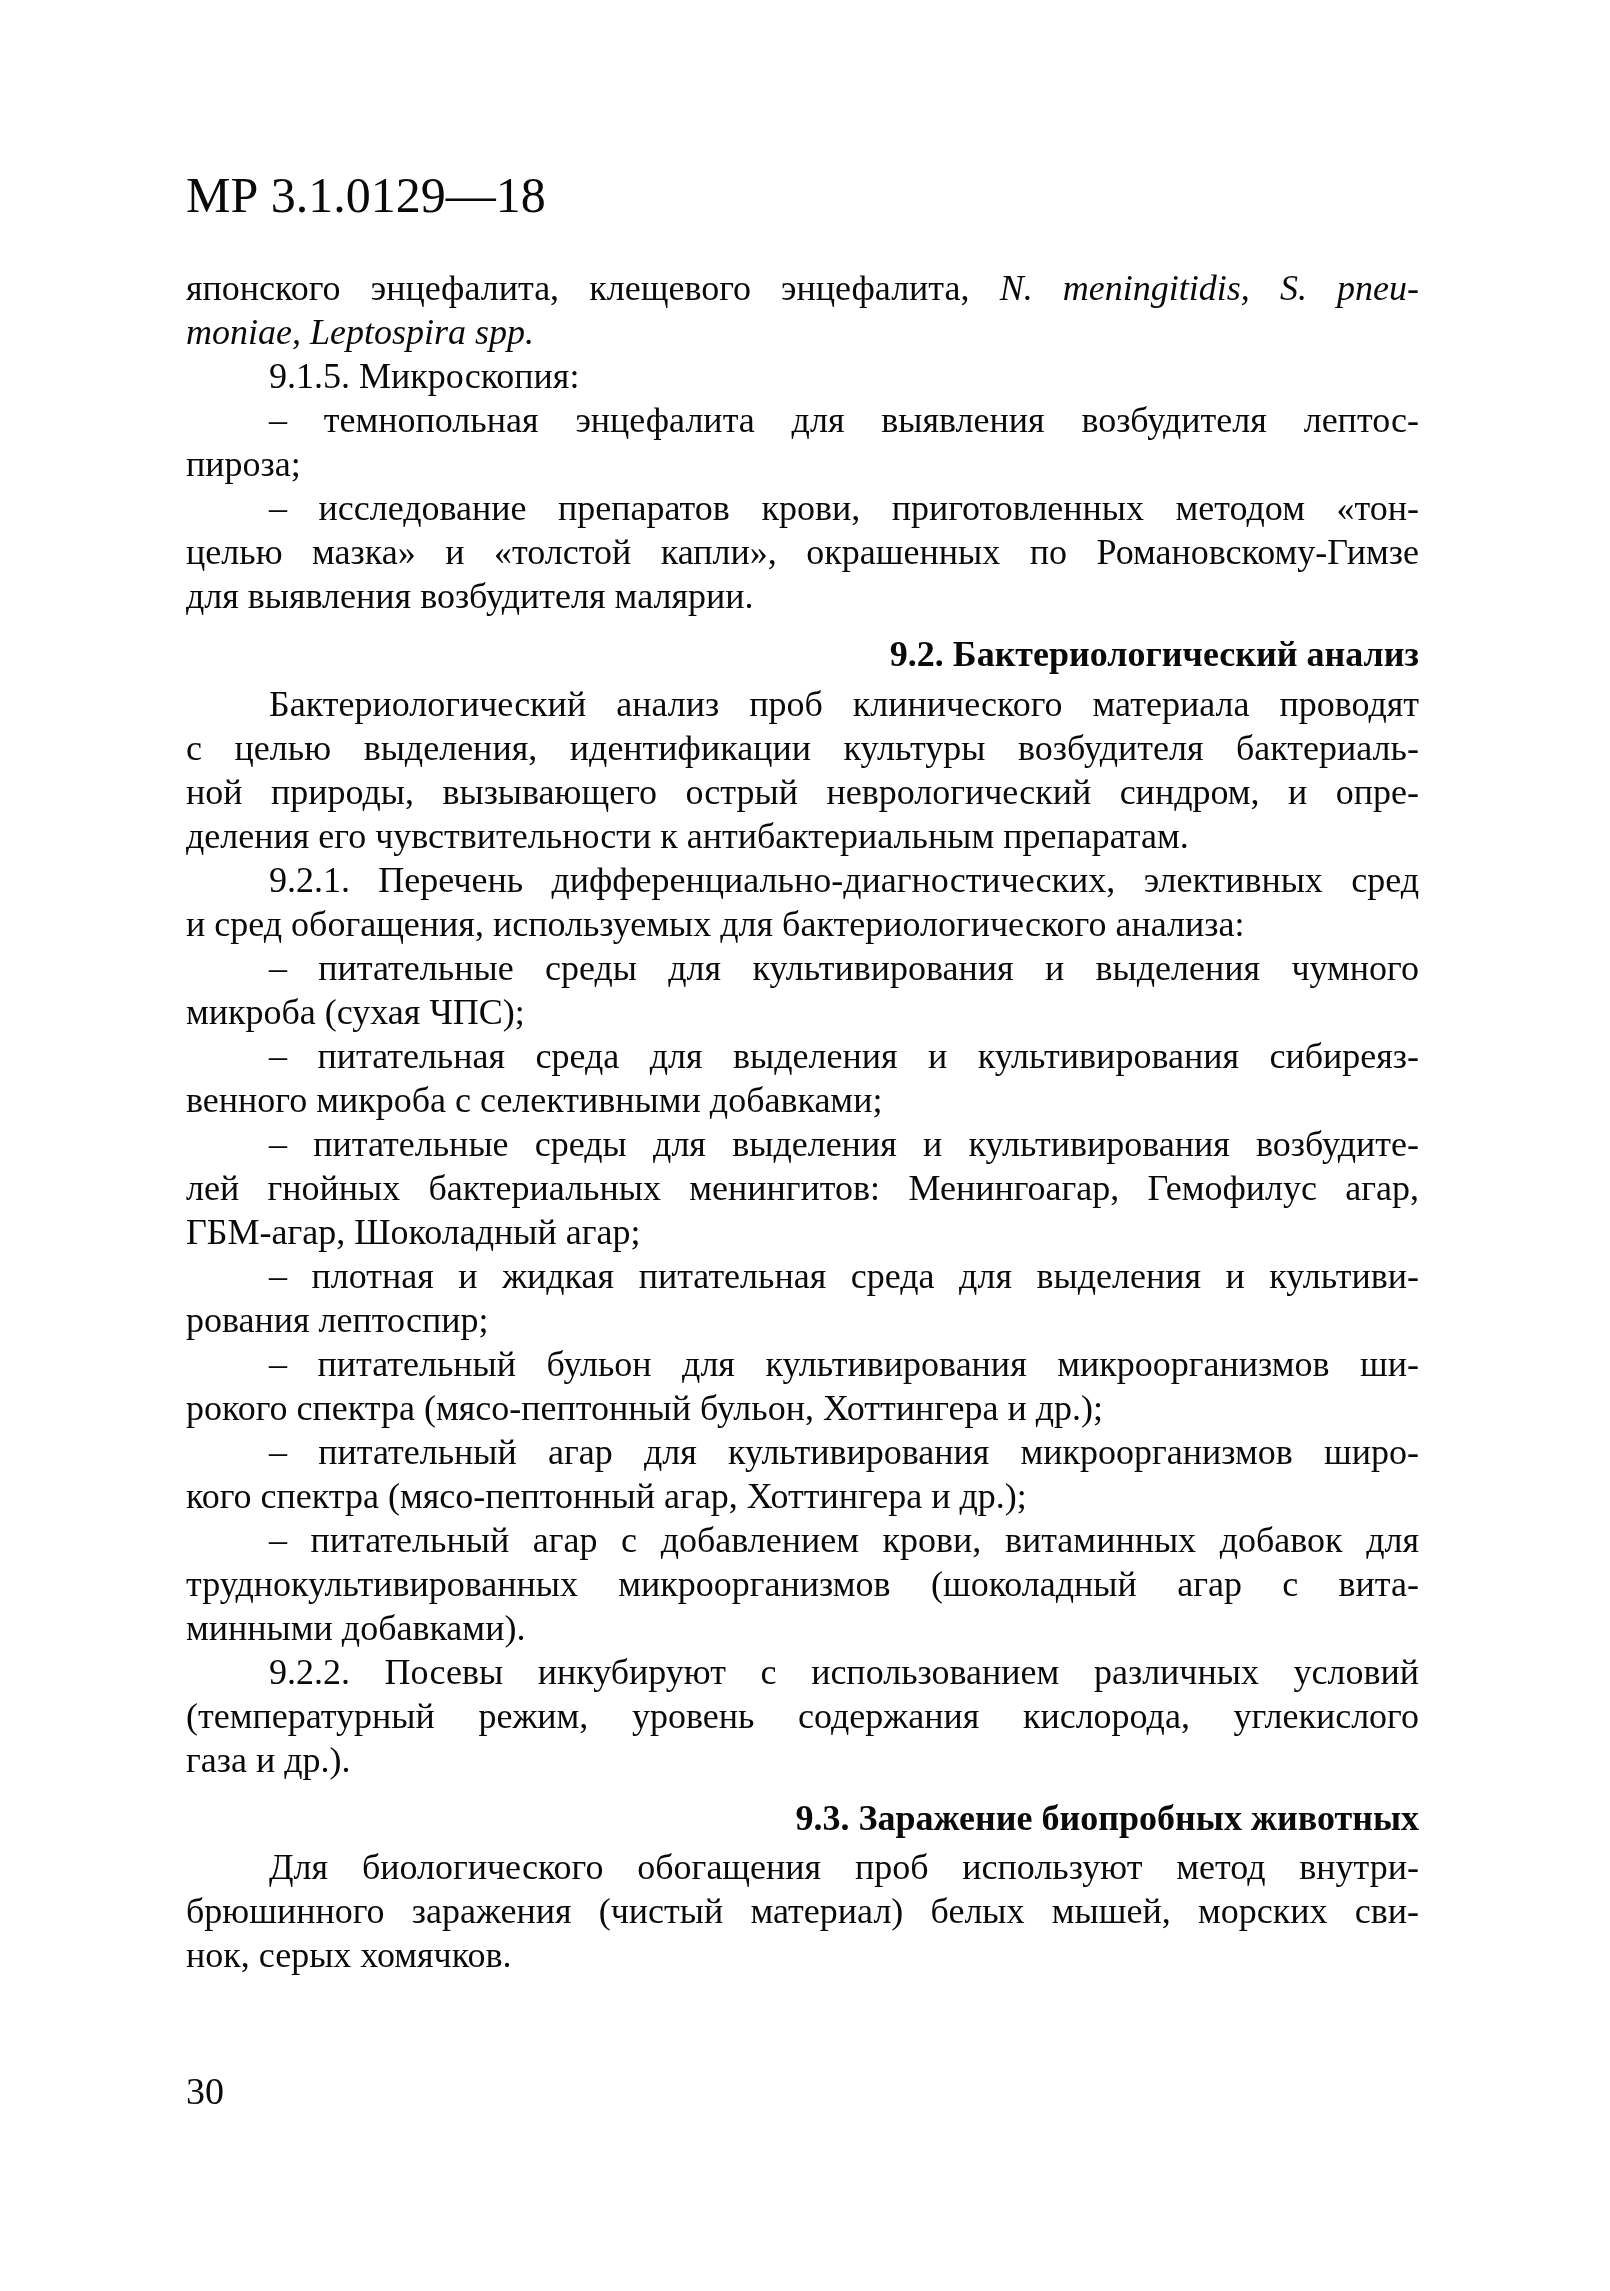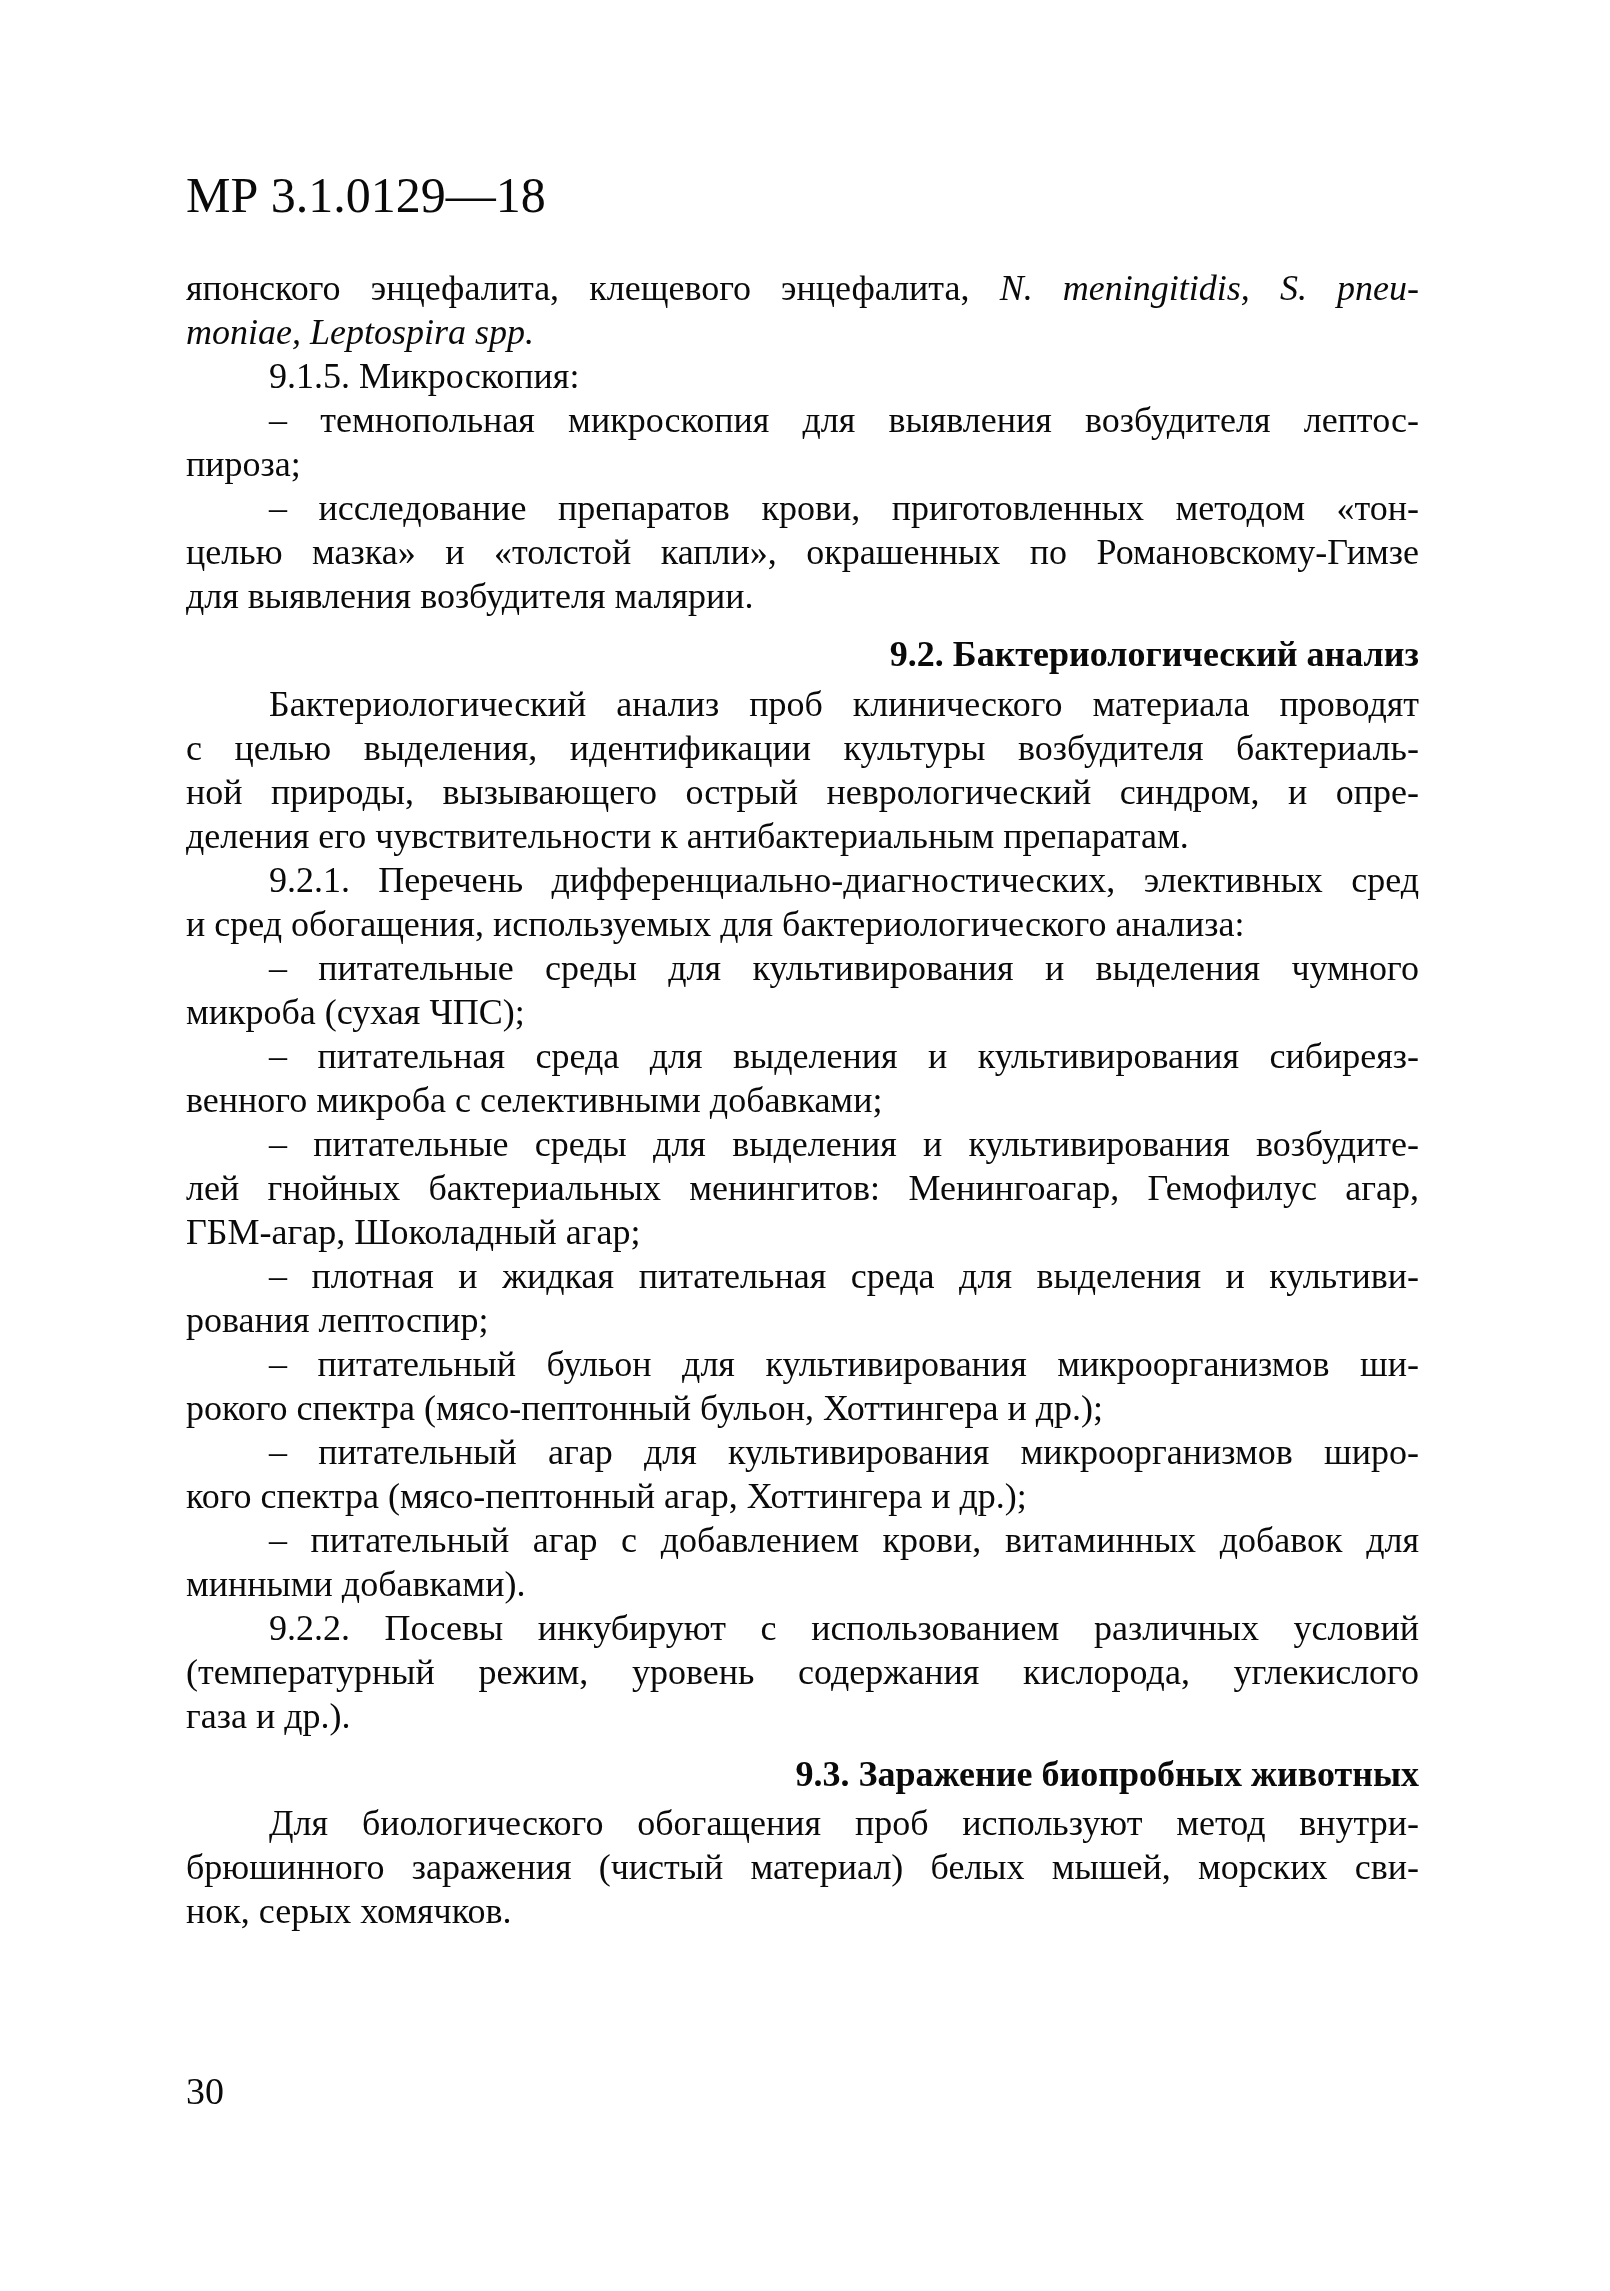--- a/index.html
+++ b/index.html
@@ -58,21 +58,21 @@
     <div class="doc-header">МР 3.1.0129—18</div>
     <div>
         <div class="para">
           <div class="line j"><span>японского энцефалита, клещевого энцефалита, </span><span class="it">N. meningitidis, S. pneu-</span></div>
           <div class="line"><span class="it">moniae, Leptospira spp.</span></div>
         </div>
         <div class="para">
           <div class="line ind"><span>9.1.5. Микроскопия:</span></div>
         </div>
         <div class="para">
-          <div class="line j ind"><span>– темнопольная микроскопия для выявления возбудителя лептос-</span></div>
+          <div class="line j ind"><span>– темнопольная энцефалита для выявления возбудителя лептос-</span></div>
           <div class="line"><span>пироза;</span></div>
         </div>
         <div class="para">
           <div class="line j ind"><span>– исследование препаратов крови, приготовленных методом «тон-</span></div>
           <div class="line j"><span>целью мазка» и «толстой капли», окрашенных по Романовскому-Гимзе</span></div>
           <div class="line"><span>для выявления возбудителя малярии.</span></div>
         </div>
         <div class="heading">9.2. Бактериологический анализ</div>
         <div class="para">
           <div class="line j ind"><span>Бактериологический анализ проб клинического материала проводят</span></div>
@@ -104,20 +104,21 @@
         <div class="para">
           <div class="line j ind"><span>– питательный бульон для культивирования микроорганизмов ши-</span></div>
           <div class="line"><span>рокого спектра (мясо-пептонный бульон, Хоттингера и др.);</span></div>
         </div>
         <div class="para">
           <div class="line j ind"><span>– питательный агар для культивирования микроорганизмов широ-</span></div>
           <div class="line"><span>кого спектра (мясо-пептонный агар, Хоттингера и др.);</span></div>
         </div>
         <div class="para">
           <div class="line j ind"><span>– питательный агар с добавлением крови, витаминных добавок для</span></div>
+          <div class="line j"><span>труднокультивированных микроорганизмов (шоколадный агар с вита-</span></div>
           <div class="line"><span>минными добавками).</span></div>
         </div>
         <div class="para">
           <div class="line j ind"><span>9.2.2. Посевы инкубируют с использованием различных условий</span></div>
           <div class="line j"><span>(температурный режим, уровень содержания кислорода, углекислого</span></div>
           <div class="line"><span>газа и др.).</span></div>
         </div>
         <div class="heading">9.3. Заражение биопробных животных</div>
         <div class="para">
           <div class="line j ind"><span>Для биологического обогащения проб используют метод внутри-</span></div>

